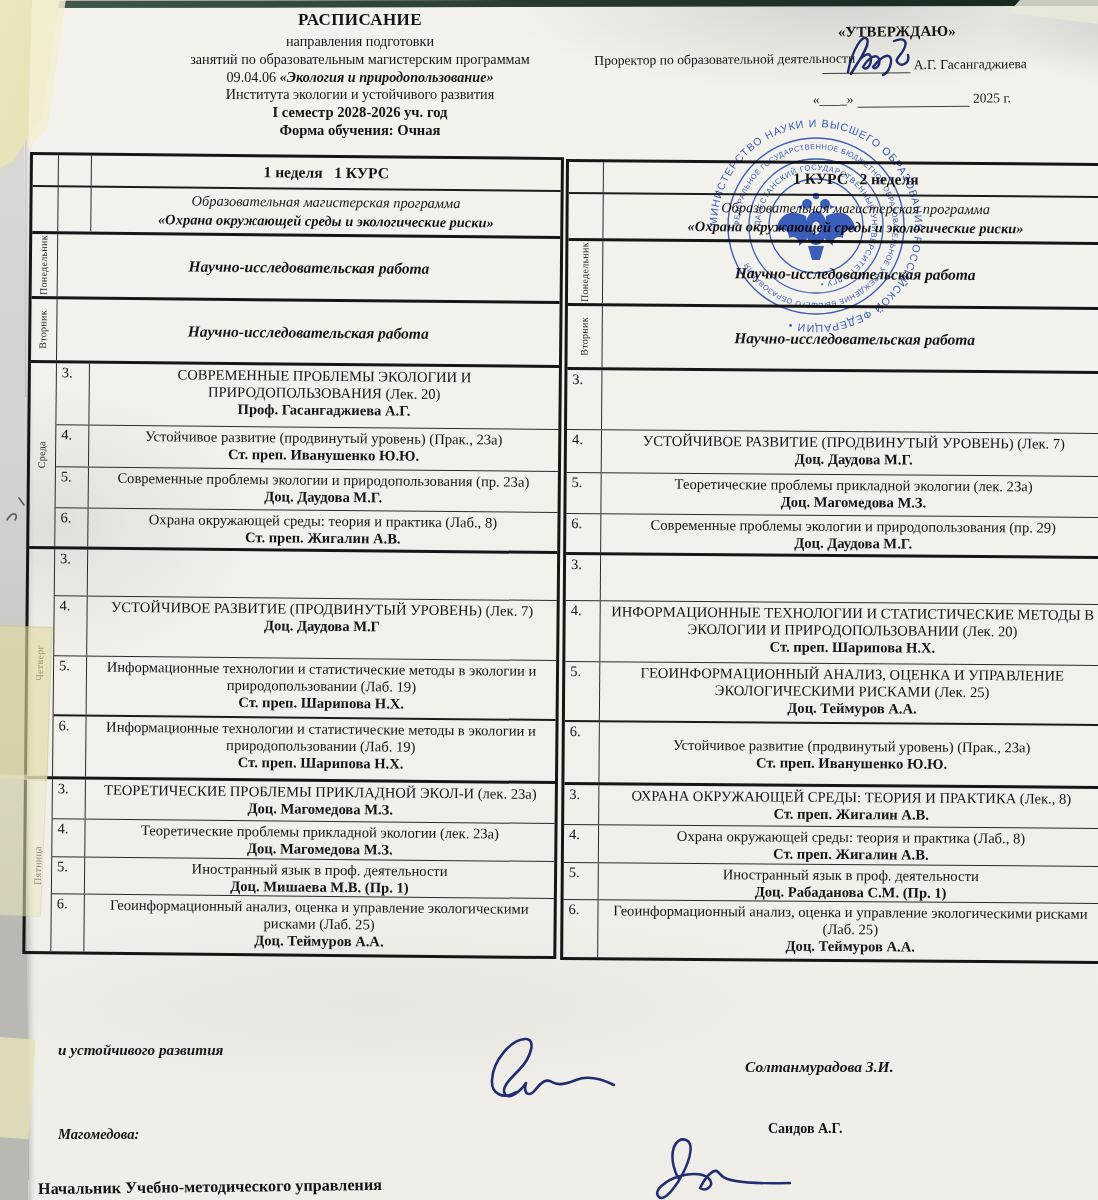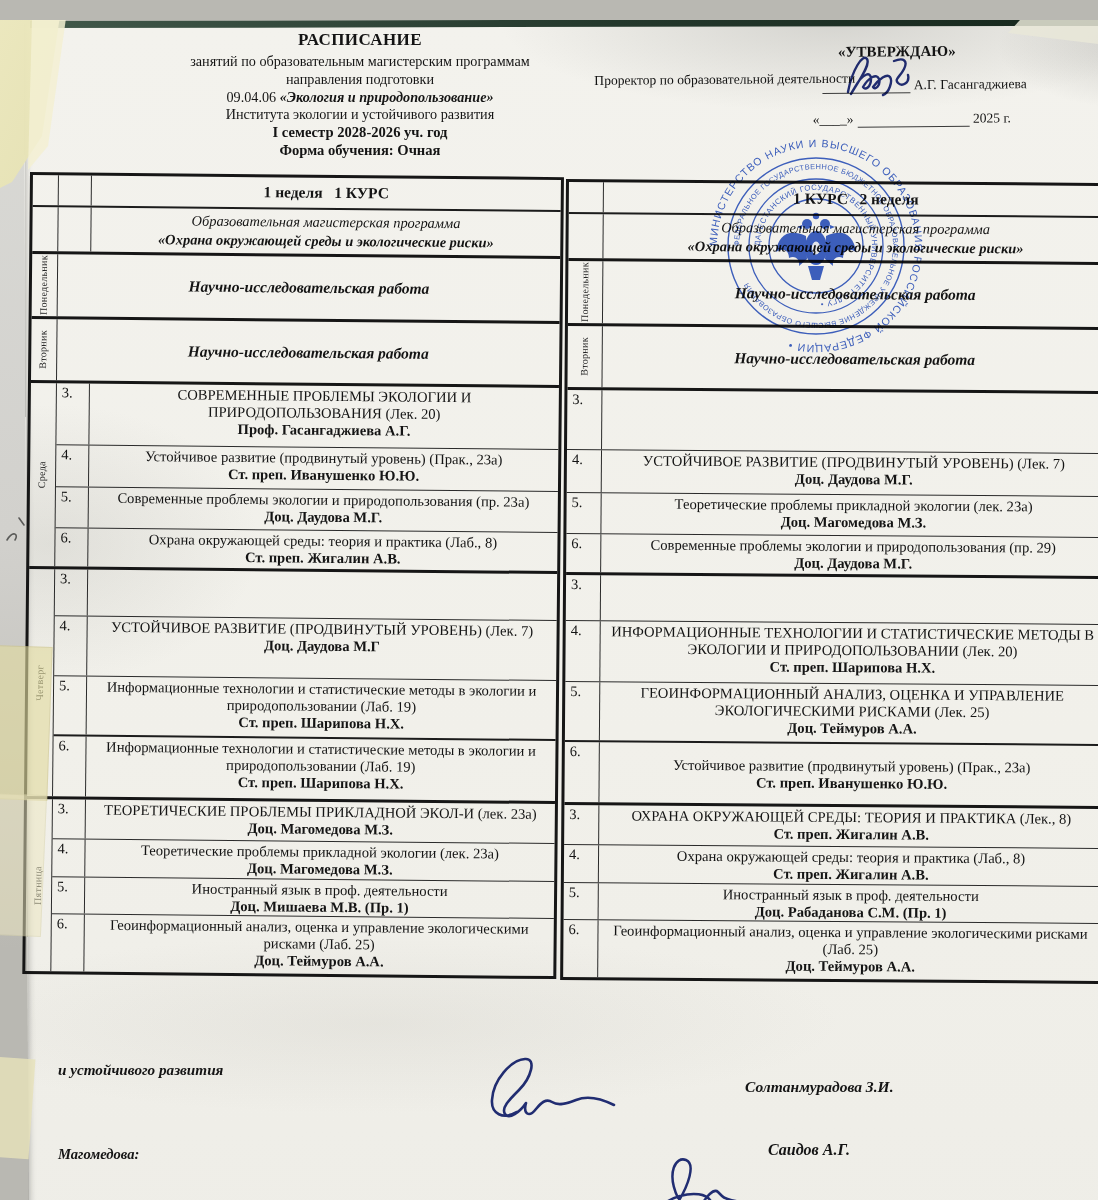--- a/index.html
+++ b/index.html
@@ -1,18 +1,18 @@
 <!DOCTYPE html>
 <html><head>
 <meta charset="utf-8">
 <style>
   html,body{margin:0;padding:0;}
   body{width:1098px;height:1200px;overflow:hidden;position:relative;
        font-family:"Liberation Serif",serif;background:#b9b8b2;color:#141414;}
-  .scene{position:absolute;inset:0;overflow:hidden;margin-top:20px;}
+  .scene{position:absolute;inset:0;overflow:hidden;}
 
   
   .board-strip{position:absolute;left:30px;top:0;width:1068px;height:7px;z-index:3;
     background:linear-gradient(90deg,#41584a,#24382c 55%,#16271d);transform:rotate(-.12deg);}
   .under-strip{position:absolute;left:0;top:0;width:42px;height:930px;z-index:1;
     background:linear-gradient(180deg,#dadad6 0%,#d2d1cd 55%,rgba(210,209,205,0) 100%);}
   .paper{position:absolute;left:24px;top:4px;width:1160px;height:1300px;z-index:2;
     transform:rotate(-.22deg);transform-origin:top left;
     background:
       radial-gradient(480px 130px at 70% 0%, rgba(148,148,144,.32), rgba(148,148,144,0) 70%),
@@ -72,21 +72,21 @@
   .prog{flex:1;display:flex;flex-direction:column;align-items:center;justify-content:center;
         font-style:italic;font-size:14.4px;line-height:1.3;}
   .prog .l2{font-weight:bold;}
 
   
   .foot-lbl{position:absolute;z-index:5;font-weight:bold;}
   .dir-lbl{left:58px;top:1038px;font-style:italic;font-size:15.2px;line-height:1.55;}
   .dir-name{left:745px;top:1058px;font-style:italic;font-size:15.5px;}
   .agreed{left:58px;top:1126px;font-style:italic;font-size:14.6px;}
   .head-lbl{left:38px;top:1178px;font-size:16.2px;transform:rotate(-.7deg);}
-  .head-name{left:768px;top:1121px;font-size:16px;font-style:italic;}
+  .head-name{left:768px;top:1121px;font-size:14px;}
 
   
   .tape{position:absolute;z-index:8;}
   .tape-tl-a{left:0;top:-4px;width:70px;height:176px;background:linear-gradient(115deg,#ece8bd,#e5e1b2);
     clip-path:polygon(0 0,60px 0,42px 120px,12px 166px,0 172px);opacity:.96;}
   .tape-tl-b{left:26px;top:-2px;width:44px;height:160px;background:#f3f0d2;
     clip-path:polygon(6px 0,40px 0,22px 128px,2px 152px);opacity:.85;}
   .tape-tr{left:1008px;top:0;width:90px;height:30px;background:#e9e7d8;
     clip-path:polygon(12px 0,90px 0,90px 24px,0 13px);opacity:.85;}
   .tape-ml-a{left:-6px;top:626px;width:54px;height:152px;background:rgba(225,218,158,.62);
@@ -101,22 +101,22 @@
 <body>
 
 <div class="scene">
 
   <div class="under-strip"></div>
   <div class="paper"></div>
   <div class="board-strip"></div>
 
   <div class="hdr">
     <div class="t">РАСПИСАНИЕ</div>
+    <div class="l">направления подготовки</div>
     <div class="l">занятий по образовательным магистерским программам</div>
-    <div class="l">направления подготовки</div>
     <div class="l"><span>09.04.06</span> <span class="em">«Экология и природопользование»</span></div>
     <div class="l">Института экологии и устойчивого развития</div>
     <div class="b">I семестр 2028-2026 уч. год</div>
     <div class="b">Форма обучения: Очная</div>
   </div>
 
   <div class="approve">
     <div class="ap-word">«УТВЕРЖДАЮ»</div>
     <div class="ap-pos">Проректор по образовательной деятельности</div>
     <div class="ap-nameline"><span class="uline" style="width:88px"></span> <span>А.Г. Гасангаджиева</span></div>

